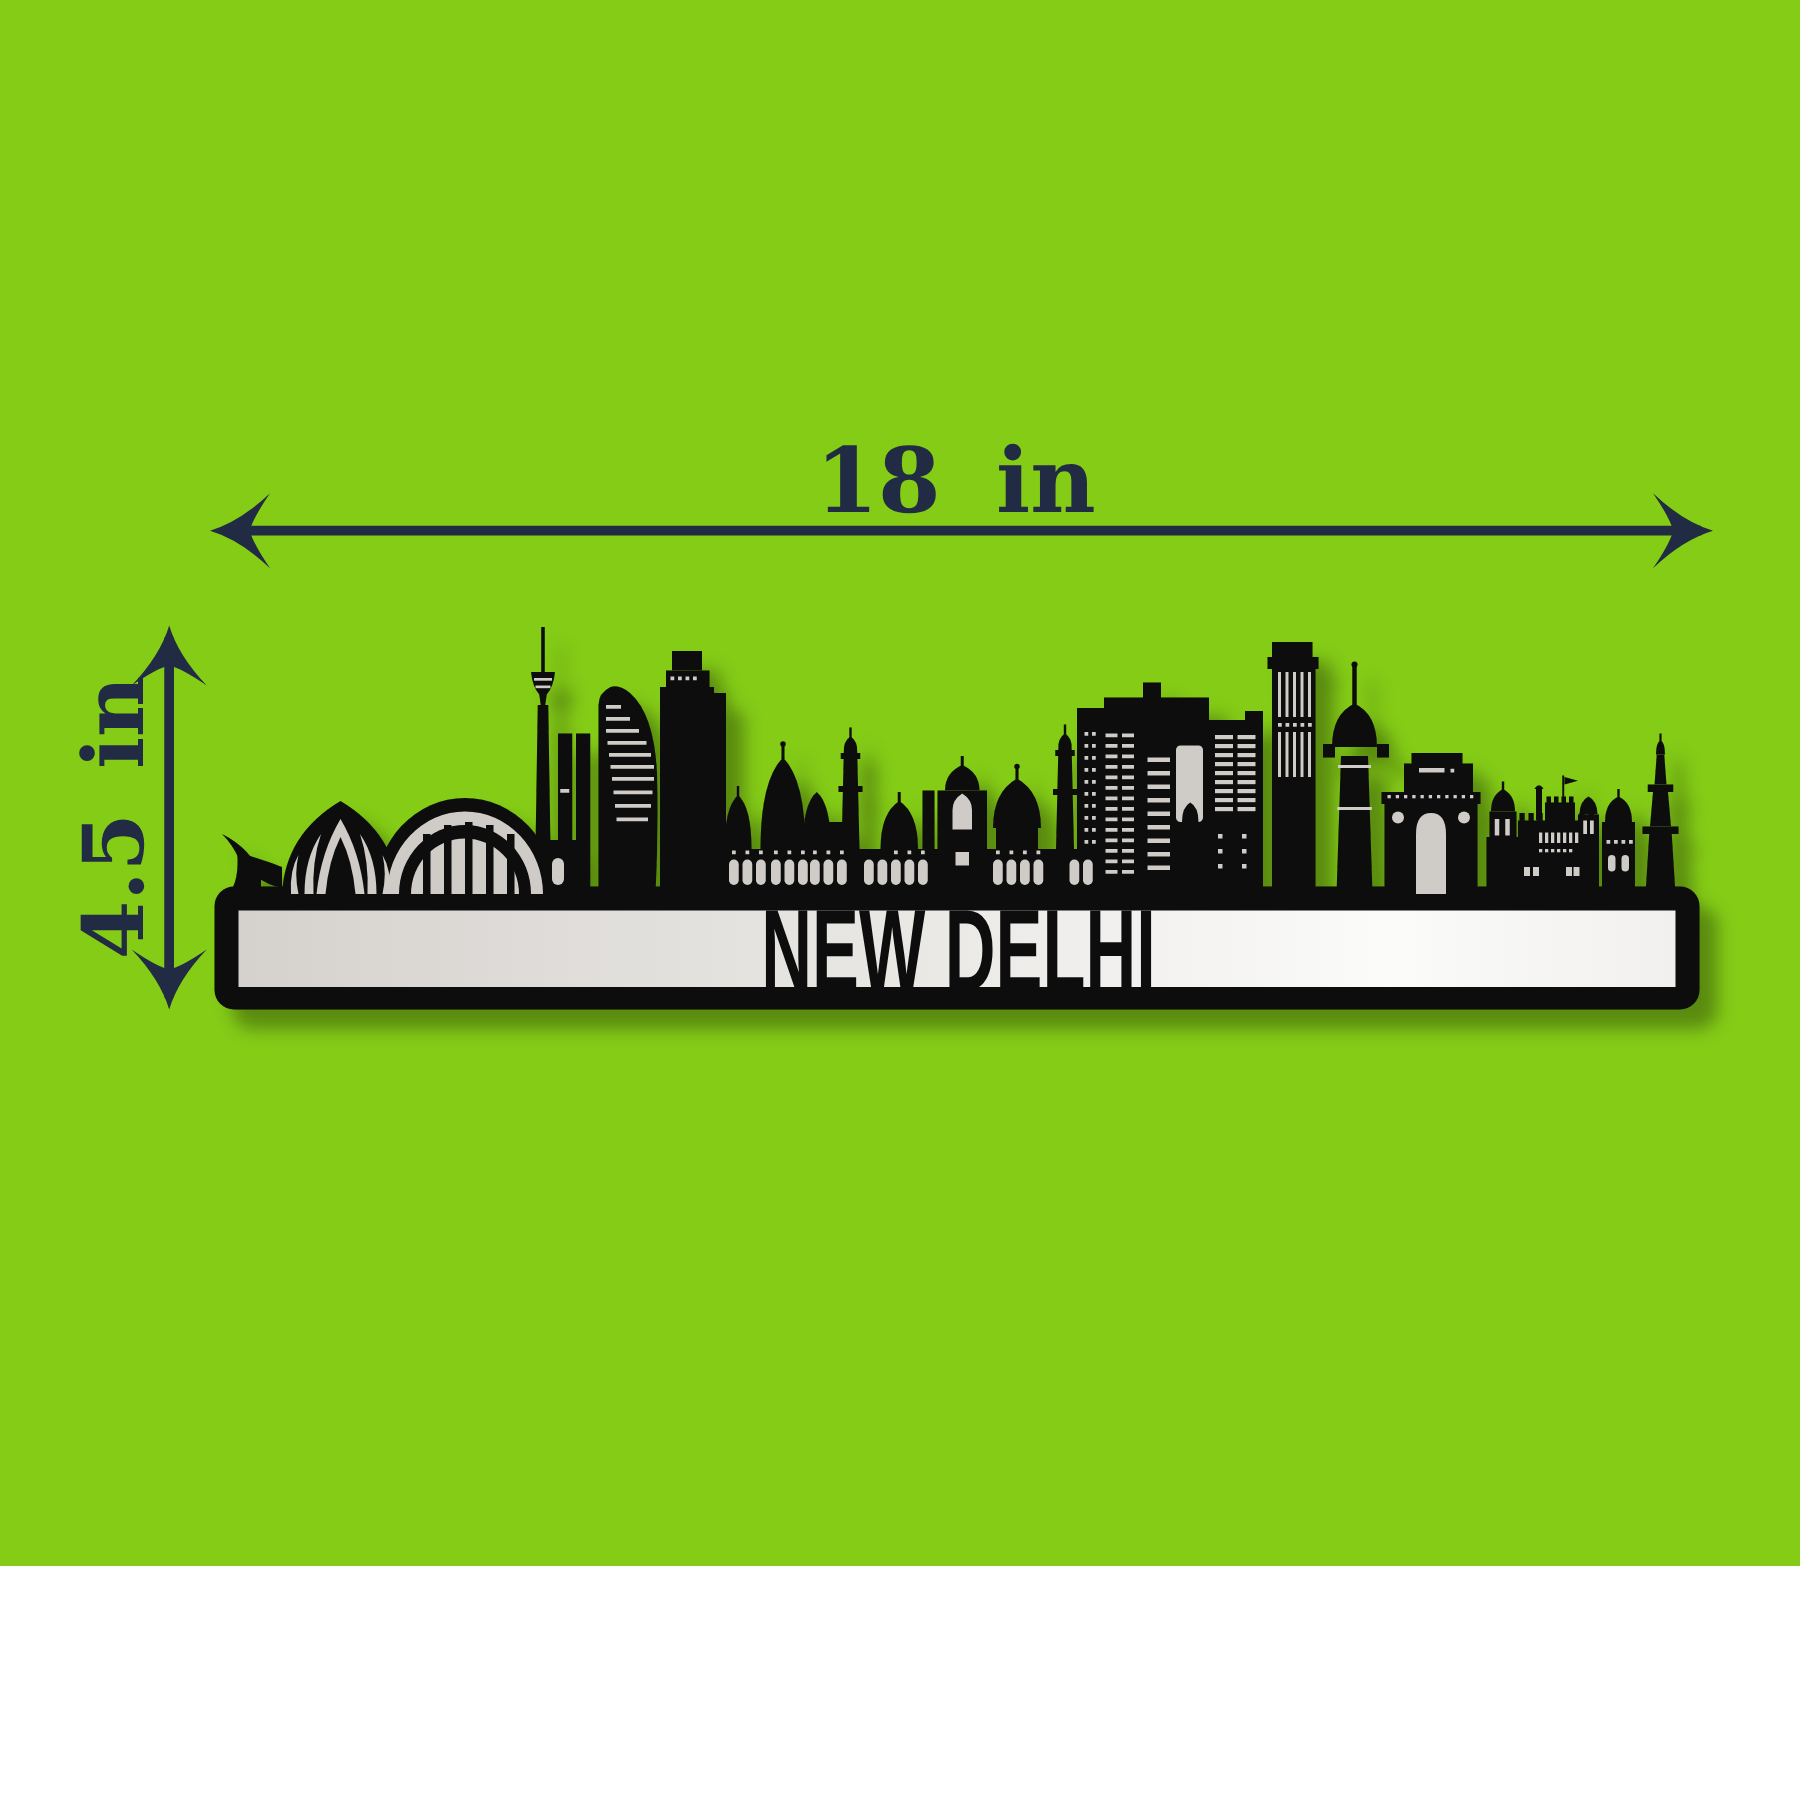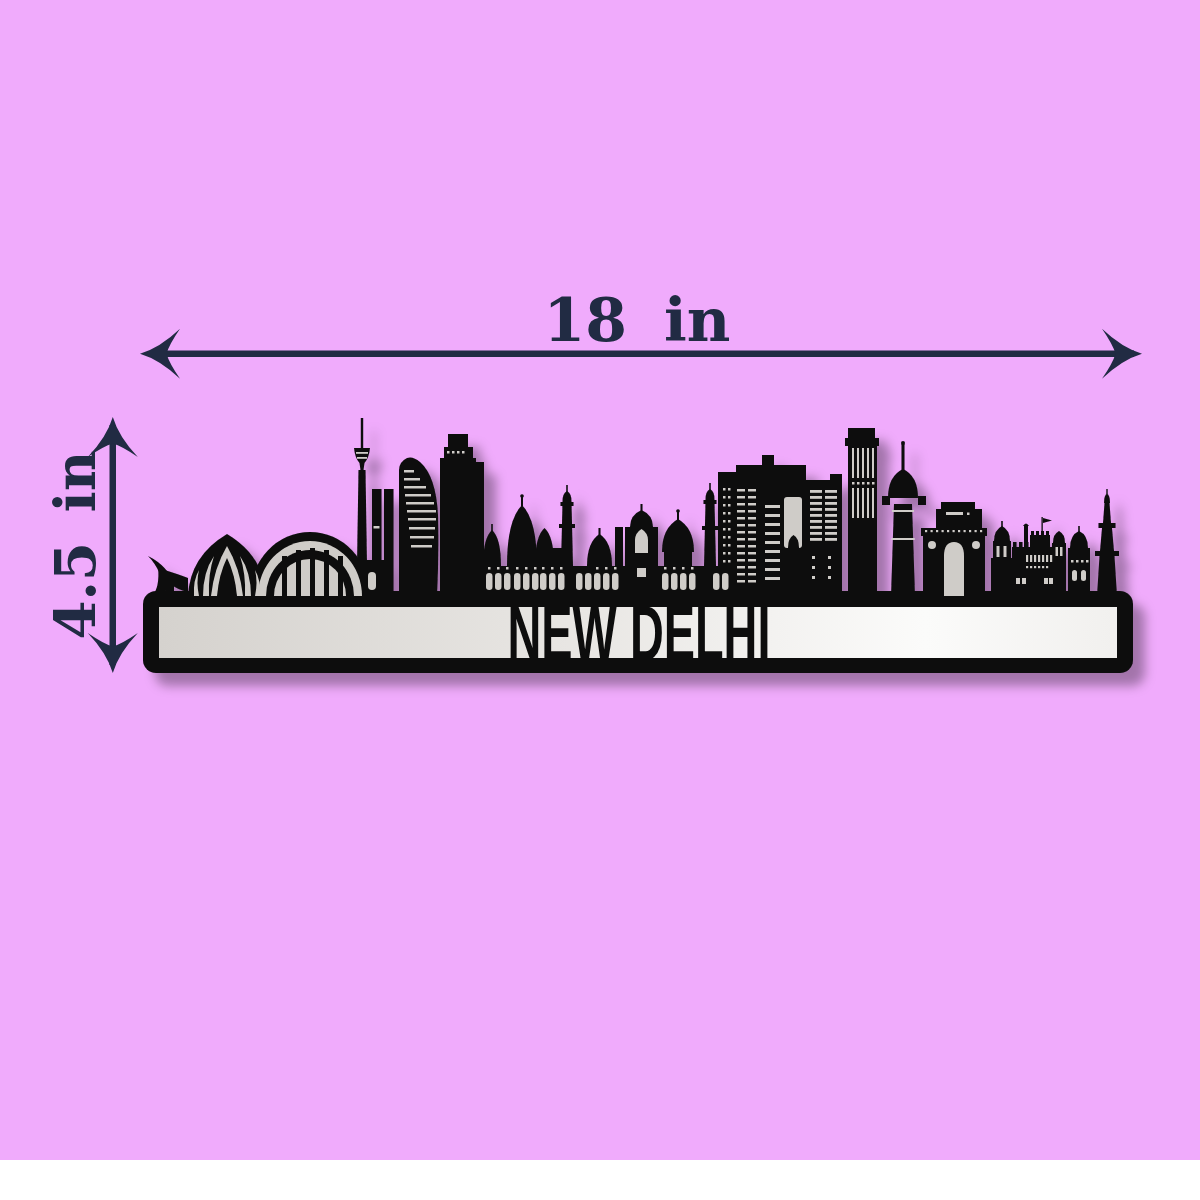--- a/index.html
+++ b/index.html
@@ -1,16 +1,16 @@
 <!DOCTYPE html>
 <html><head>
 <meta charset="utf-8">
 <style>
   html,body{margin:0;padding:0;background:#ffffff;}
-  .canvas{position:relative;width:1200px;height:1160px;background:#f0abfc;overflow:hidden;
+  .canvas{position:relative;width:1200px;height:1044px;background:#84cc16;overflow:hidden;
           font-family:"Liberation Sans", sans-serif;}
   svg{position:absolute;left:0;top:0;}
   .dim-label{font-family:"DejaVu Serif", serif;font-weight:700;font-size:60px;word-spacing:16px;}
   .dim-label-v{font-family:"DejaVu Serif", serif;font-weight:700;font-size:56px;word-spacing:10px;}
   .city-label{font-family:"Liberation Sans", sans-serif;font-weight:700;}
 </style>
 </head>
 <body>
 
 <div class="canvas">

